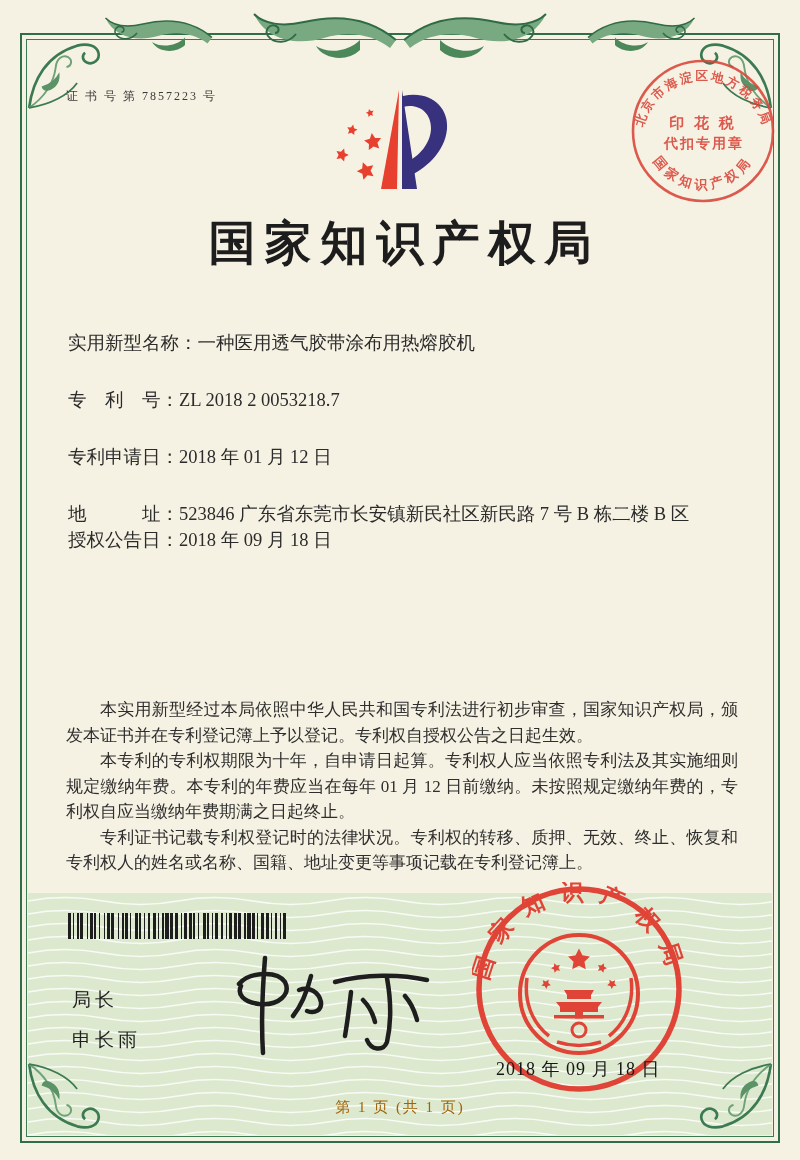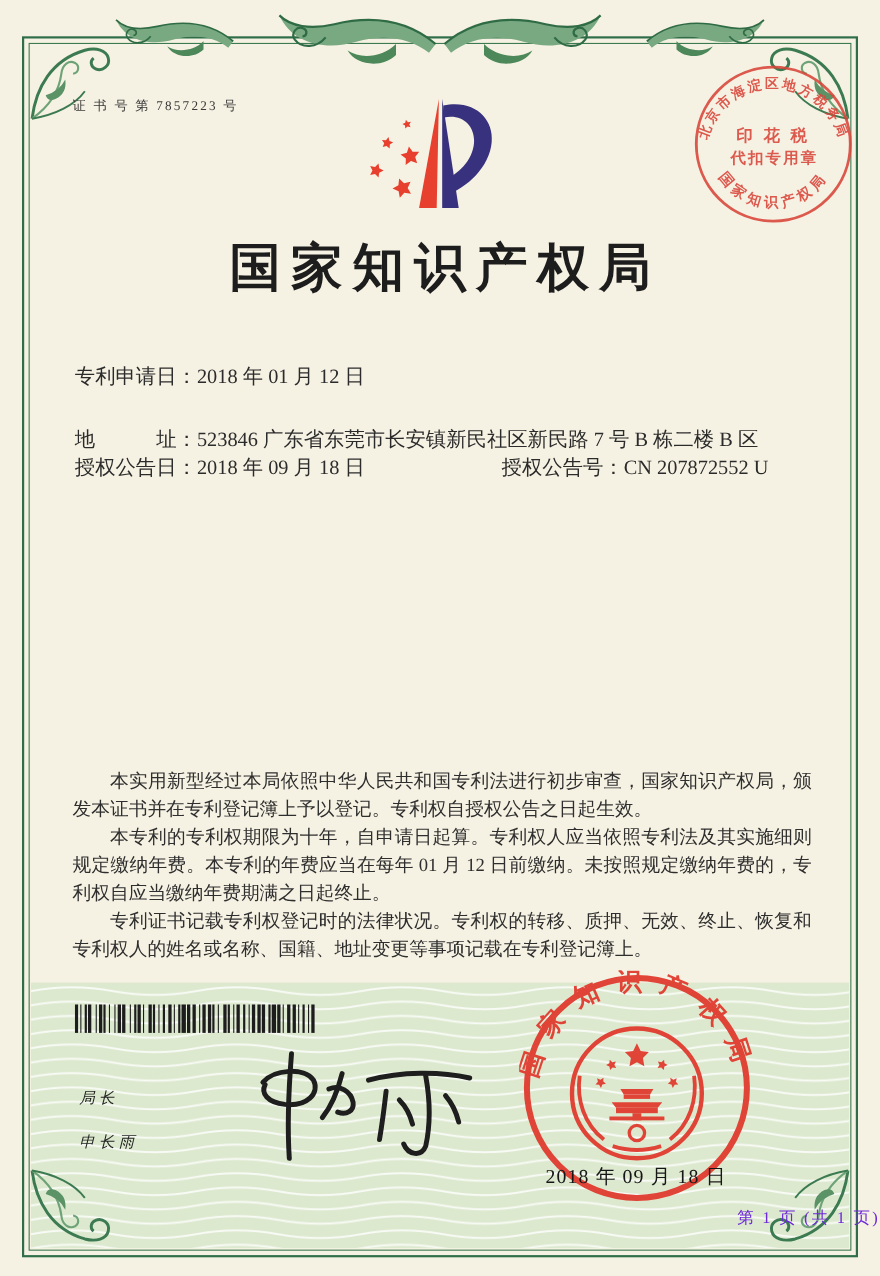--- a/index.html
+++ b/index.html
@@ -28,25 +28,25 @@
   .field-row.addr{margin-bottom:0;}
   .field-label{white-space:pre;}
   .grant-row{position:relative; margin-top:0; height:26px;}
   .grant-col2{position:absolute; left:388px; top:0; white-space:nowrap;}
   .body-text{position:absolute; left:66px; top:697px; width:672px; font-size:17px;
     line-height:25.5px; text-align:justify; color:#2e2e2e;}
   .body-text p{margin:0; text-indent:2em;}
   .barcode{position:absolute; left:68px; top:913px; width:228px; height:26px;
     display:flex; align-items:stretch; overflow:hidden;}
   .barcode div{flex:0 0 auto; height:100%;}
-  .signer{position:absolute; left:72px; top:980px; font-size:14px; color:#1f1f1f; line-height:40px; letter-spacing:4px;font-style:italic;}
+  .signer{position:absolute; left:72px; top:980px; font-size:19px; color:#1f1f1f; line-height:40px; letter-spacing:4px;}
   .signature{position:absolute; left:195px; top:948px; width:250px; height:115px;}
   .main-seal{position:absolute; left:472px; top:882px; width:215px; height:215px; opacity:.93;}
   .seal-date{position:absolute; left:496px; top:1057px; font-size:18px; color:#161616; letter-spacing:1px; white-space:nowrap;}
-  .footer{position:absolute; left:0; top:1098px; width:100%; text-align:right; font-size:15px; letter-spacing:2px; color:#6d28d9;}
+  .footer{position:absolute; left:0; top:1098px; width:100%; text-align:center; font-size:15px; letter-spacing:2px; color:#a16207;}
 </style>
 </head>
 <body>
 
 <div class="page">
 
   <div class="green-band">
     <svg preserveAspectRatio="none">
       <defs>
         <pattern id="wv" width="150" height="13" patternUnits="userSpaceOnUse">
@@ -123,25 +123,26 @@
     <use href="#st" transform="translate(9,73) scale(0.68) rotate(18)" style="color:#e8402e"></use>
     <use href="#st" transform="translate(33,89) scale(0.92) rotate(-20)" style="color:#e8402e"></use>
     <polygon points="66,8 48,107 64,107" fill="#e8402e"></polygon>
     <polygon points="69,8 69,107 84,107" fill="#38327e"></polygon>
     <path d="M70 14 C98 8 116 26 114 47 C112 70 92 88 72 96 L72 81 C86 75 98 61 98 46 C98 31 86 21 70 25 Z" fill="#38327e"></path>
   </svg>
 
   <div class="title">国家知识产权局</div>
 
   <div class="fields">
+    <div class="field-row"><span class="field-label">实用新型名称：</span><span class="field-value">一种医用透气胶带涂布用热熔胶机</span></div>
+    <div class="field-row"><span class="field-label">专　利　号：</span><span class="field-value">ZL 2018 2 0053218.7</span></div>
     <div class="field-row"><span class="field-label">专利申请日：</span><span class="field-value">2018 年 01 月 12 日</span></div>
     <div class="field-row addr"><span class="field-label">地　　　址：</span><span class="field-value">523846 广东省东莞市长安镇新民社区新民路 7 号 B 栋二楼 B 区</span></div>
     <div class="grant-row">
       <span>授权公告日：</span><span>2018 年 09 月 18 日</span>
-      <span class="grant-col2"><span>授权公告号：</span><span>CN 207872552 U</span></span>
     </div>
   </div>
 
   <div class="body-text">
     <p>本实用新型经过本局依照中华人民共和国专利法进行初步审查，国家知识产权局，颁发本证书并在专利登记簿上予以登记。专利权自授权公告之日起生效。</p>
     <p>本专利的专利权期限为十年，自申请日起算。专利权人应当依照专利法及其实施细则规定缴纳年费。本专利的年费应当在每年 01 月 12 日前缴纳。未按照规定缴纳年费的，专利权自应当缴纳年费期满之日起终止。</p>
     <p>专利证书记载专利权登记时的法律状况。专利权的转移、质押、无效、终止、恢复和专利权人的姓名或名称、国籍、地址变更等事项记载在专利登记簿上。</p>
   </div>
 
   <div class="barcode">

